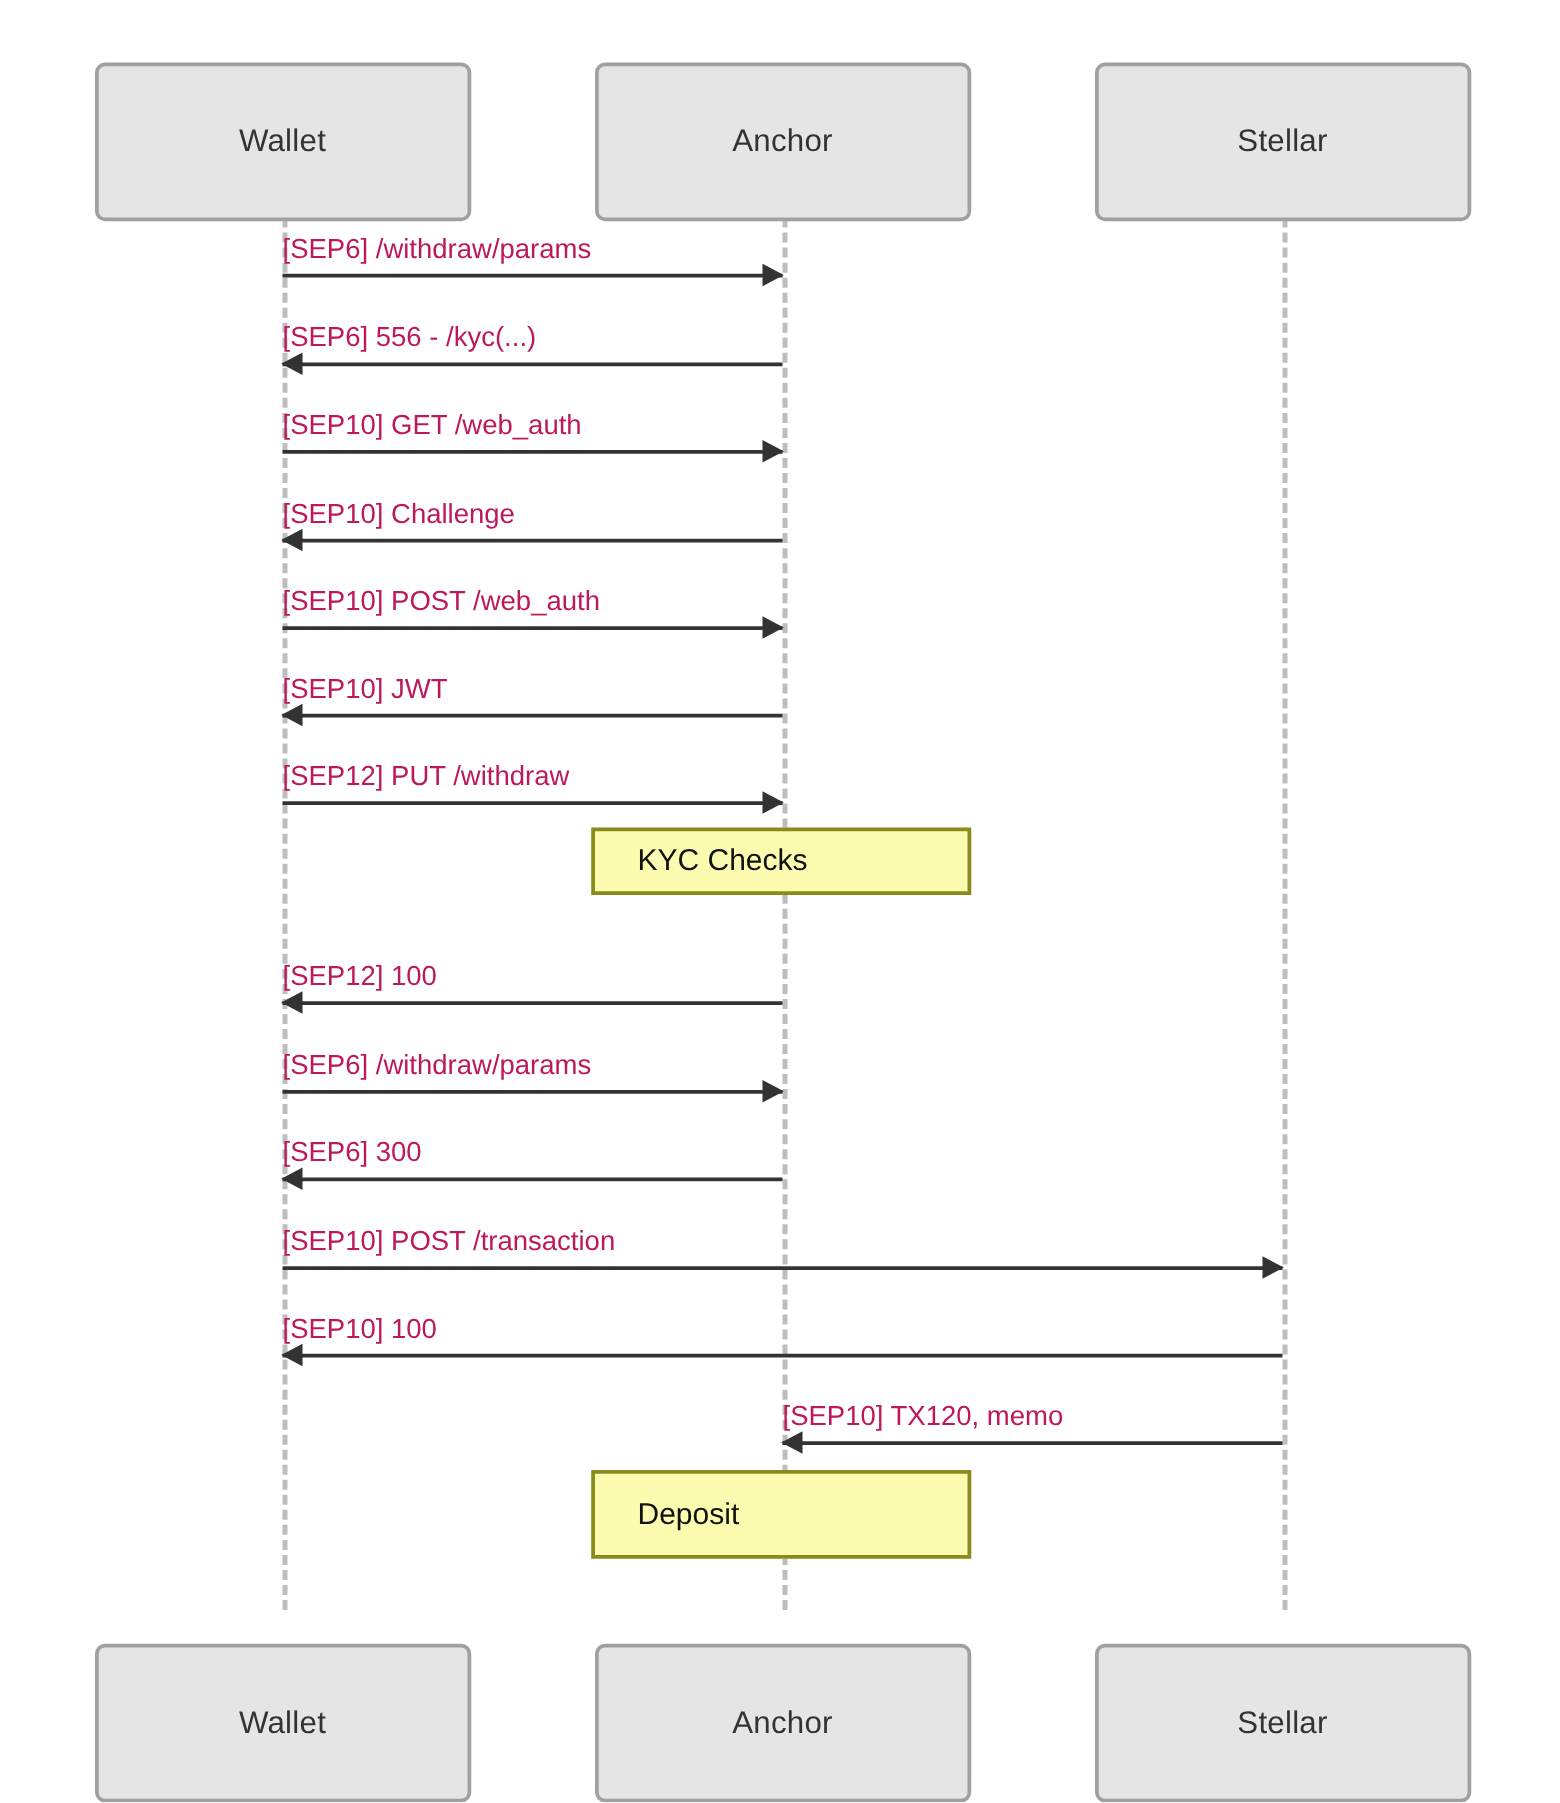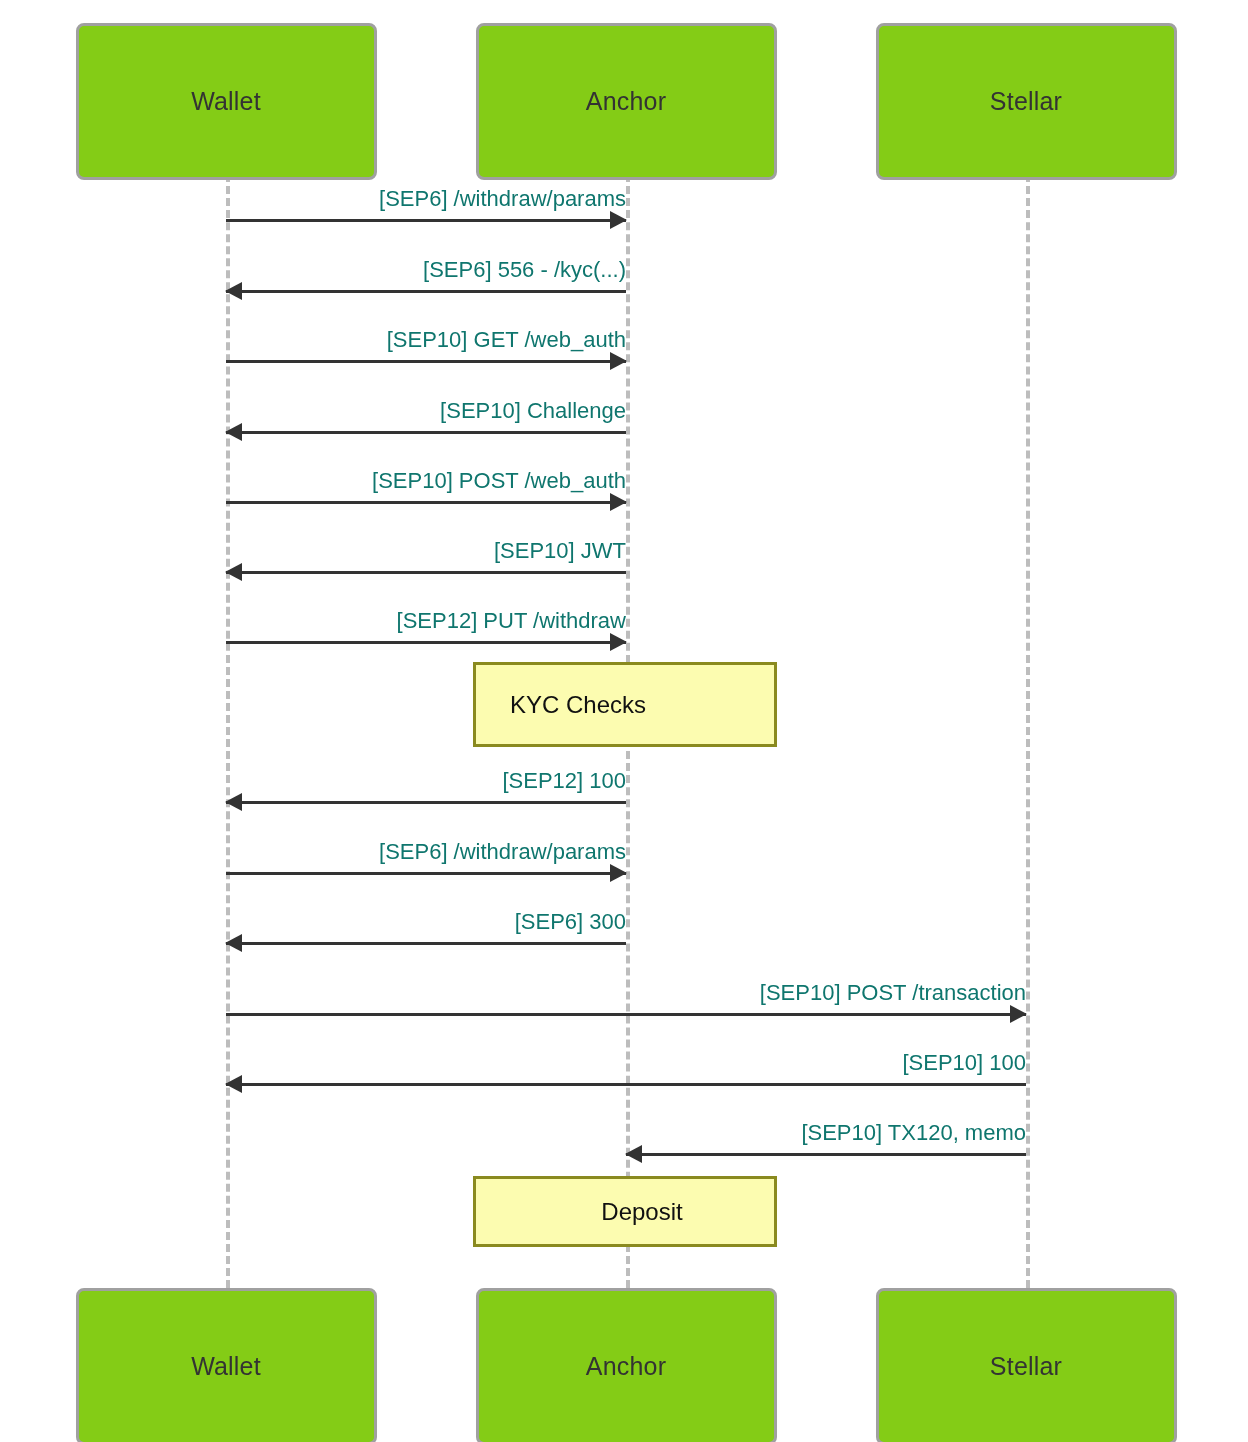--- a/index.html
+++ b/index.html
@@ -18,27 +18,28 @@
     height: 1442px;
     background: #ffffff;
     overflow: hidden;
   }
 
   
   .participant {
     position: absolute;
     box-sizing: border-box;
     width: 301px;
-    height: 157px;
-    background: #84cc16;
+    height: 127px;
+    background: #e5e5e5;
     border: 3px solid #a0a0a0;
     border-radius: 8px;
     display: flex;
     align-items: center;
     justify-content: center;
+    margin-top: 27px;
   }
   .participant .plabel {
     font-size: 25px;
     color: #333333;
     letter-spacing: 0.2px;
     line-height: 1;
   }
 
   
   .lifeline {
@@ -75,23 +76,23 @@
   }
   .msg.left .head {
     left: -1px;
     border-right: 17px solid #333333;
   }
   .msg .mlabel {
     position: absolute;
     left: 0;
     right: 0;
     bottom: 8px;
-    text-align: right;
+    text-align: left;
     font-size: 22px;
-    color: #0f766e;
+    color: #be185d;
     white-space: nowrap;
     line-height: 1.1;
   }
 
   
   .note {
     position: absolute;
     box-sizing: border-box;
     background: #fcfcb0;
     border: 3px solid #8a8a1f;
@@ -186,24 +187,24 @@
         <div class="head"></div>
         <div class="mlabel">[SEP10] 100</div>
       </div>
       <div class="msg left" style="left: 626px; width: 400px; top: 1153px;">
         <div class="line"></div>
         <div class="head"></div>
         <div class="mlabel">[SEP10] TX120, memo</div>
       </div>
     </div>
   <div id="notes">
-      <div class="note" style="left: 473px; top: 662px; width: 304px; height: 85px;">
+      <div class="note" style="left: 473px; top: 662px; width: 304px; height: 54px;">
         <span class="nlabel">KYC Checks</span>
       </div>
-      <div class="note" style="left: 473px; top: 1176px; width: 304px; height: 71px; justify-content: center;">
+      <div class="note" style="left: 473px; top: 1176px; width: 304px; height: 71px;">
         <span class="nlabel">Deposit</span>
       </div>
     </div>
   <div id="participants-bottom">
       <div class="participant" style="left: 75.5px; top: 1288px;">
         <span class="plabel">Wallet</span>
       </div>
       <div class="participant" style="left: 475.5px; top: 1288px;">
         <span class="plabel">Anchor</span>
       </div>

